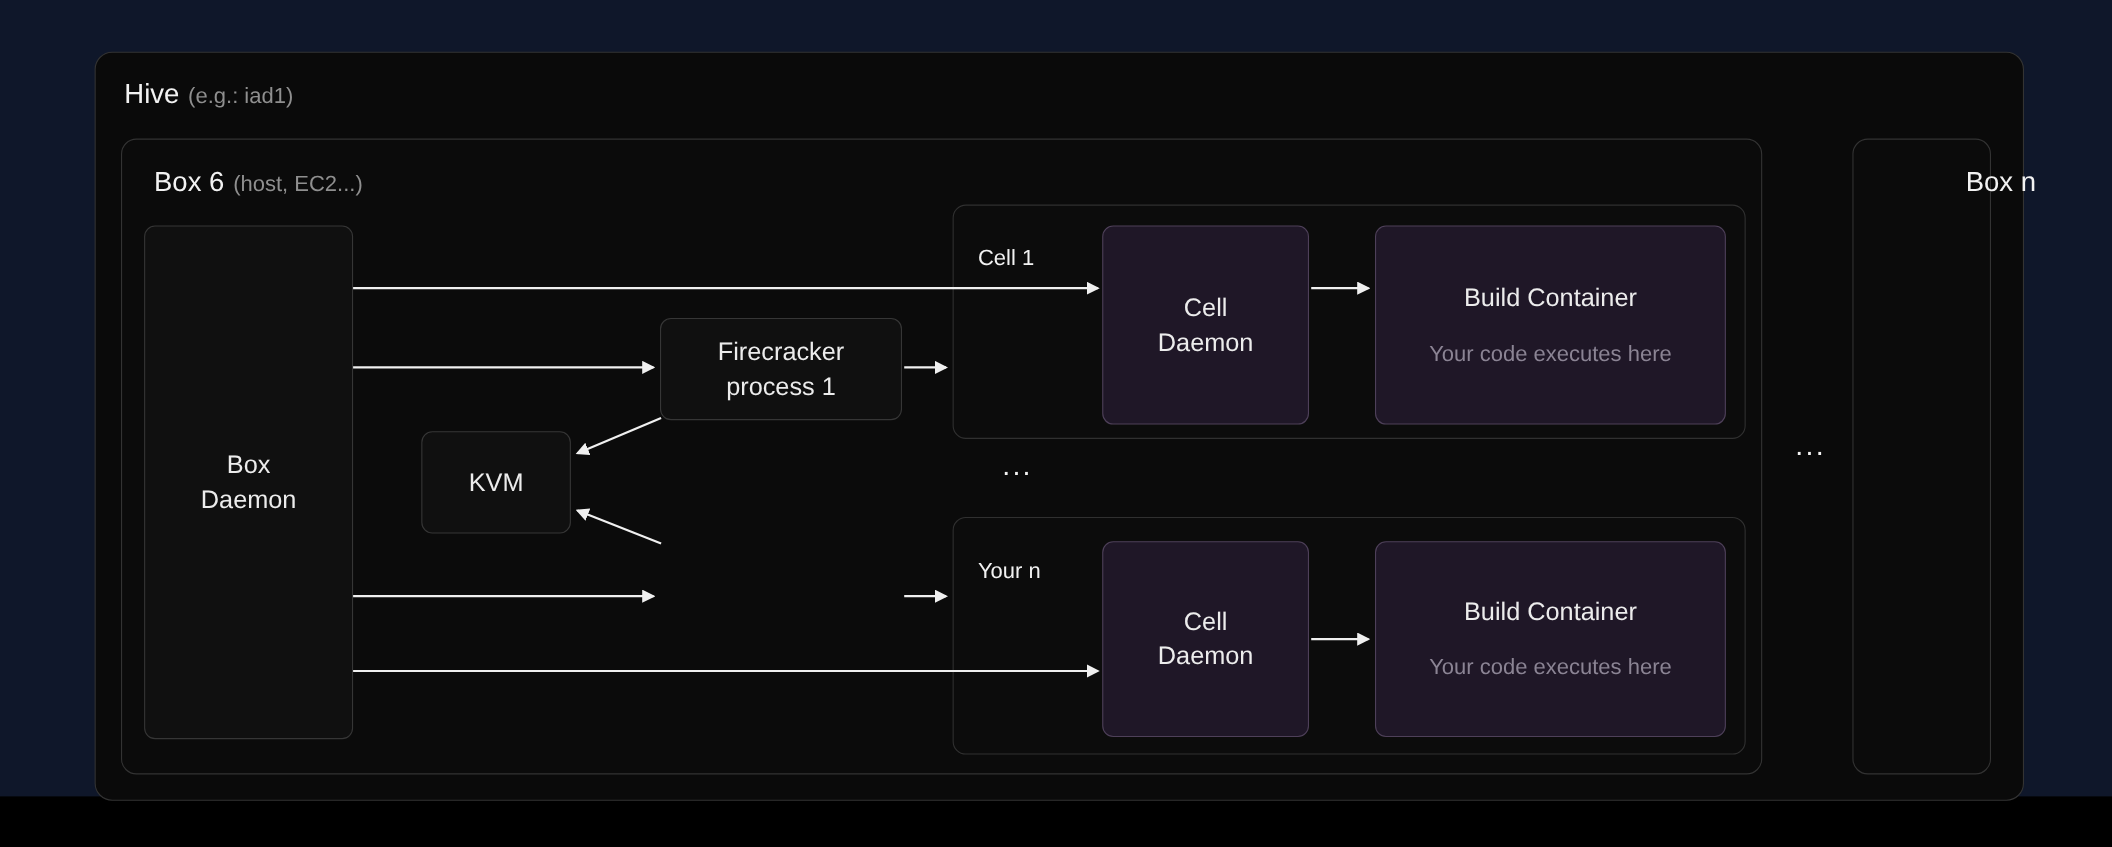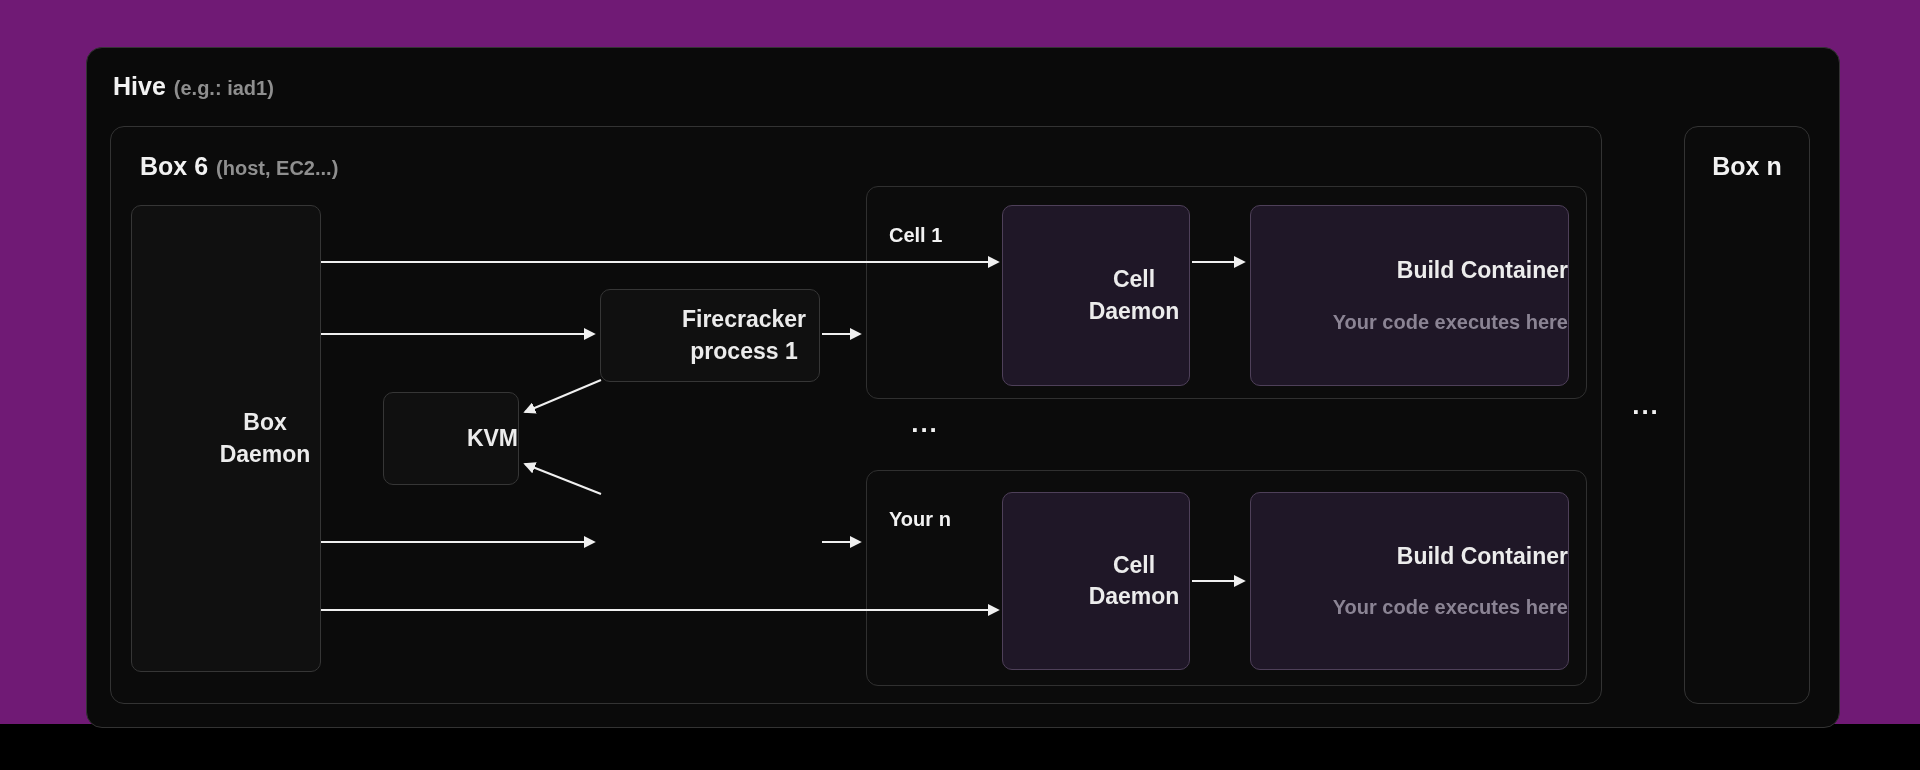--- a/index.html
+++ b/index.html
@@ -5,22 +5,21 @@
   * { margin: 0; padding: 0; box-sizing: border-box; }
   html, body {
     width: 1920px; height: 770px;
     background: #000000;
     font-family: "Liberation Sans", sans-serif;
     overflow: hidden;
   }
   .canvas {
     position: relative;
     width: 1920px; height: 724px;
-    background: #701a75;
-    font-weight: bold;
+    background: #0f172a;
   }
   
   .group {
     position: absolute;
     border: 1px solid #333333;
     border-radius: 16px;
     background: #0a0a0a;
   }
   .group.inner { background: #0b0b0b; border-radius: 14px; }
   .group.cell  { background: #0c0c0c; border-radius: 12px; border-color: #303030; }
@@ -37,21 +36,21 @@
   }
   .centered-title { text-align: center; }
   
   .node {
     position: absolute;
     background: #101010;
     border: 1px solid #363636;
     border-radius: 10px;
     display: flex;
     flex-direction: column;
-    align-items: flex-end;
+    align-items: center;
     justify-content: center;
     text-align: center;
     color: #ececec;
     font-size: 23px;
     line-height: 1.35;
   }
   .node .label-narrow { max-width: 110px; display: inline-block; }
   .node .label-mid { max-width: 150px; display: inline-block; }
   .node.purple {
     background: #1f1727;
@@ -91,21 +90,21 @@
   <div class="group-title" style="left:113px; top:72px;">
     <span>Hive</span><span class="sub">(e.g.: iad1)</span>
   </div>
 
   <div class="group inner" style="left:110px; top:126px; width:1492px; height:578px;"></div>
   <div class="group-title" style="left:140px; top:152px;">
     <span>Box 6</span><span class="sub">(host, EC2...)</span>
   </div>
 
   <div class="group inner" style="left:1684px; top:126px; width:126px; height:578px;"></div>
-  <div class="group-title centered-title" style="left:1684px; top:152px; width:126px;">Box n</div>
+  <div class="group-title centered-title" style="left:1756px; top:152px; width:126px;">Box n</div>
 
   <div class="ellipsis" style="left:1626px; top:390px; width:40px;">...</div>
 
   <div class="group cell" style="left:866px; top:186px; width:721px; height:213px;"></div>
   <div class="cell-label" style="left:889px; top:224px;">Cell 1</div>
 
   <div class="ellipsis" style="left:905px; top:408px; width:40px;">...</div>
 
   <div class="group cell" style="left:866px; top:470px; width:721px; height:216px;"></div>
   <div class="cell-label" style="left:889px; top:508px;">Your n</div>

